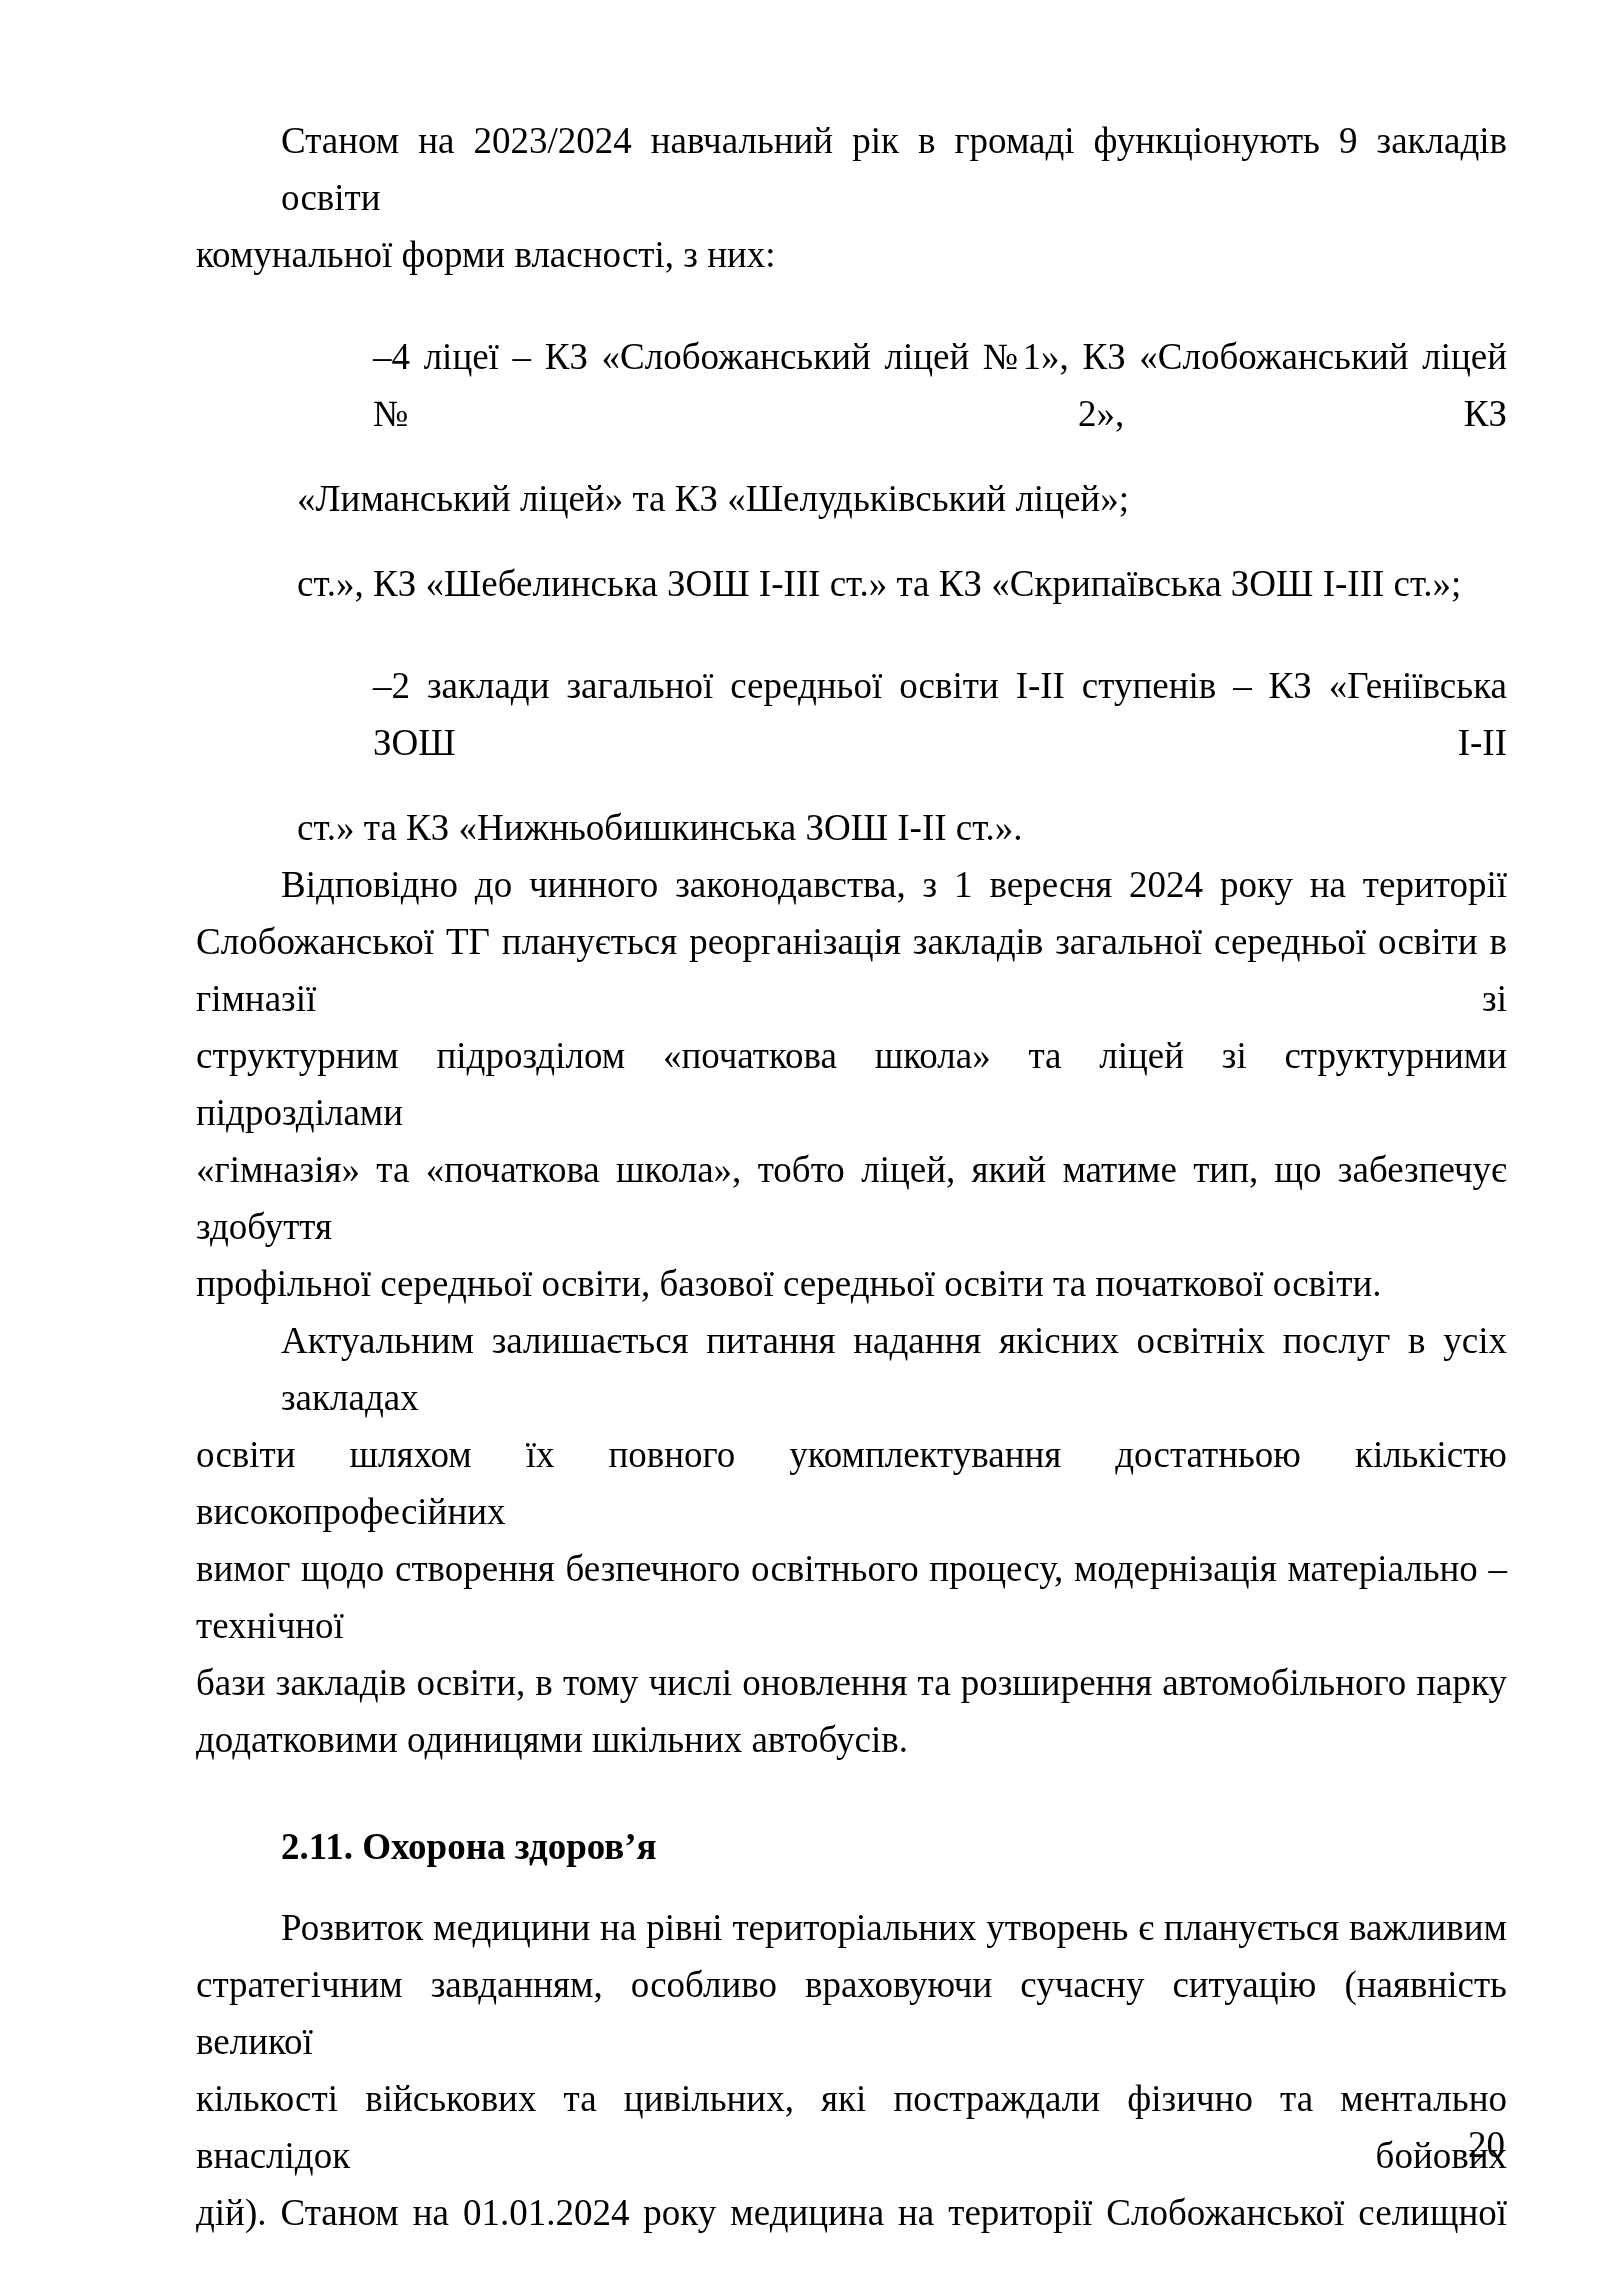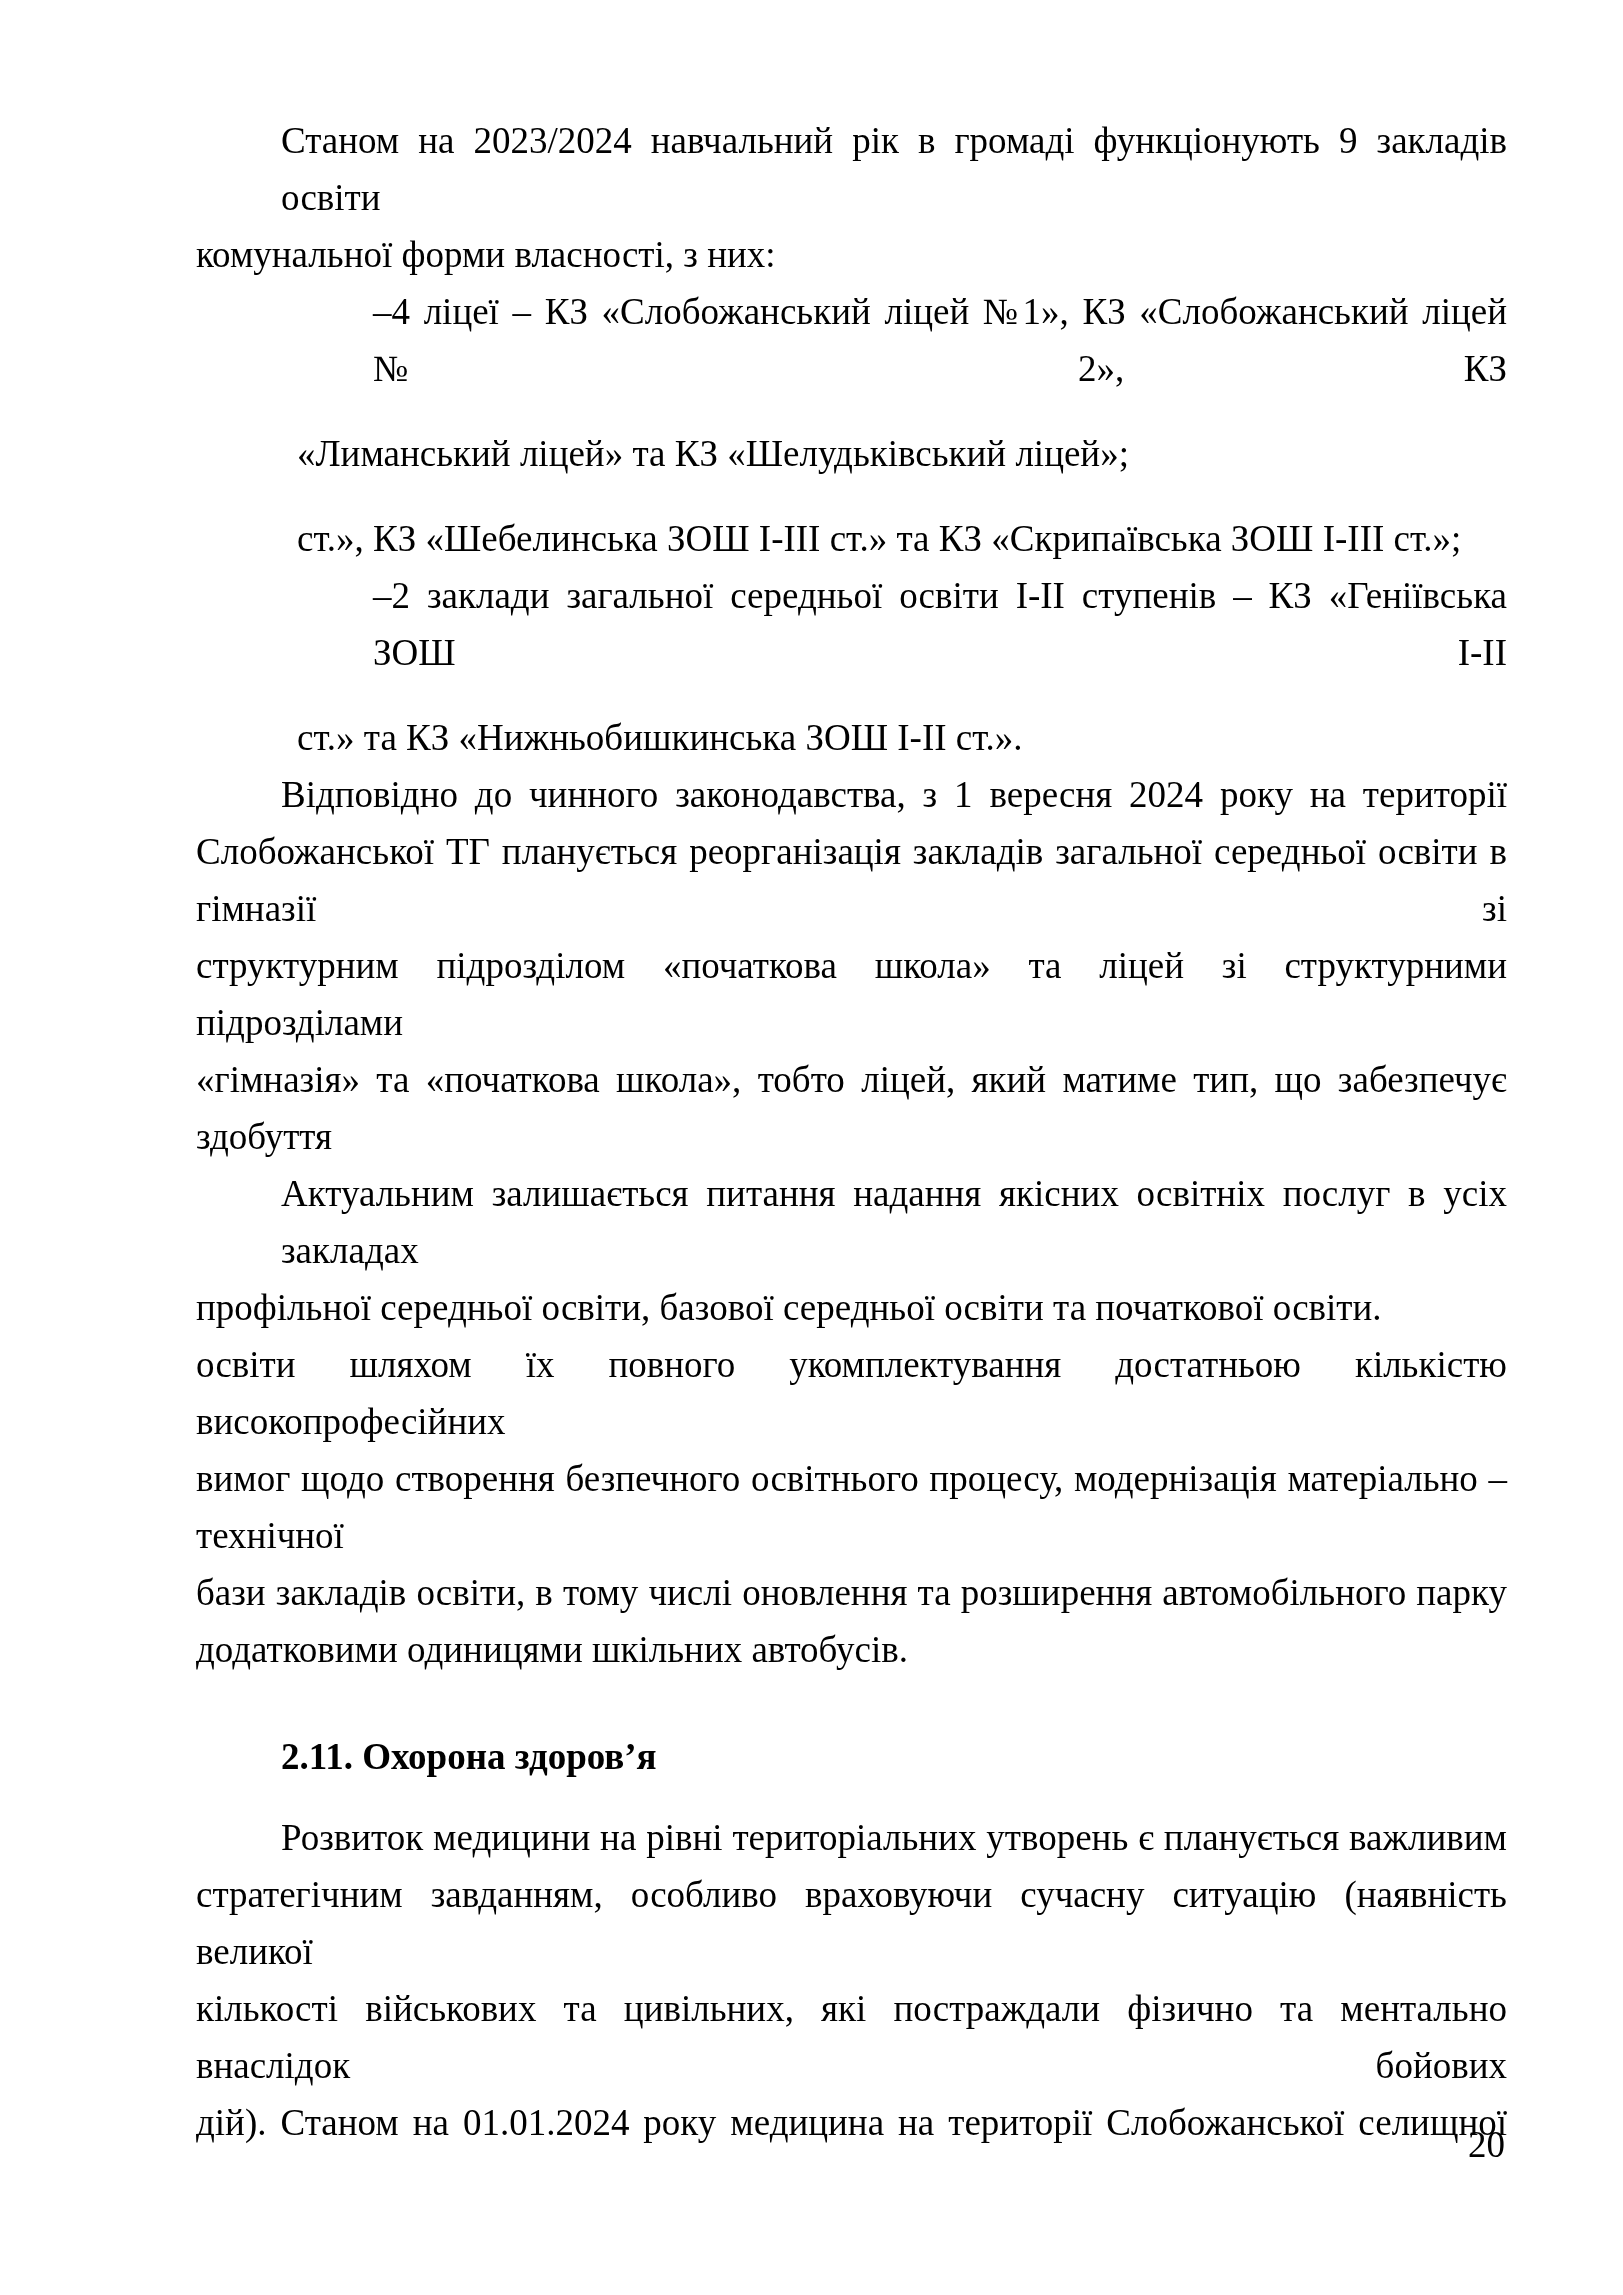--- a/index.html
+++ b/index.html
@@ -23,21 +23,21 @@
     font-size: 37px;
     line-height: 57px;
     text-align: justify;
     white-space: normal;
   }
   
   .jl { text-align-last: justify; }
   
   .i1 { padding-left: 85px; }   
   .i2 { padding-left: 101px; margin-top: 28px; }   
-  .i3 { padding-left: 177px; }   
+  .i3 { padding-left: 177px; margin-top: 45px; }   
   .heading {
     font-size: 37px;
     line-height: 57px;
     font-weight: bold;
     padding-left: 85px;
     margin: 50px 0 24px 0;
   }
   .pagenum {
     position: absolute;
     top: 2116px;
@@ -56,22 +56,22 @@
       <div class="line ">комунальної форми власності, з них:</div>
       <div class="line i3 jl">–4 ліцеї – КЗ «Слобожанський ліцей №1», КЗ «Слобожанський ліцей № 2», КЗ</div>
       <div class="line i2">«Лиманський ліцей» та КЗ «Шелудьківський ліцей»;</div>
       <div class="line i2">ст.», КЗ «Шебелинська ЗОШ І-ІІІ ст.» та КЗ «Скрипаївська ЗОШ І-ІІІ ст.»;</div>
       <div class="line i3 jl">–2 заклади загальної середньої освіти І-ІІ ступенів – КЗ «Геніївська ЗОШ І-ІІ</div>
       <div class="line i2">ст.» та КЗ «Нижньобишкинська ЗОШ І-ІІ ст.».</div>
       <div class="line i1 jl">Відповідно до чинного законодавства, з 1 вересня 2024 року на території</div>
       <div class="line  jl">Слобожанської ТГ планується реорганізація закладів загальної середньої освіти в гімназії зі</div>
       <div class="line  jl">структурним підрозділом «початкова школа» та ліцей зі структурними підрозділами</div>
       <div class="line  jl">«гімназія» та «початкова школа», тобто ліцей, який матиме тип, що забезпечує здобуття</div>
+      <div class="line ">профільної середньої освіти, базової середньої освіти та початкової освіти.</div>
       <div class="line i1 jl">Актуальним залишається питання надання якісних освітніх послуг в усіх закладах</div>
-      <div class="line ">профільної середньої освіти, базової середньої освіти та початкової освіти.</div>
       <div class="line  jl">освіти шляхом їх повного укомплектування достатньою кількістю високопрофесійних</div>
       <div class="line  jl">вимог щодо створення безпечного освітнього процесу, модернізація матеріально – технічної</div>
       <div class="line  jl">бази закладів освіти, в тому числі оновлення та розширення автомобільного парку</div>
       <div class="line ">додатковими одиницями шкільних автобусів.</div>
       <div class="heading">2.11. Охорона здоровʼя</div>
       <div class="line i1 jl">Розвиток медицини на рівні територіальних утворень є планується важливим</div>
       <div class="line  jl">стратегічним завданням, особливо враховуючи сучасну ситуацію (наявність великої</div>
       <div class="line  jl">кількості військових та цивільних, які постраждали фізично та ментально внаслідок бойових</div>
       <div class="line  jl">дій). Станом на 01.01.2024 року медицина на території Слобожанської селищної</div>
     </div>

